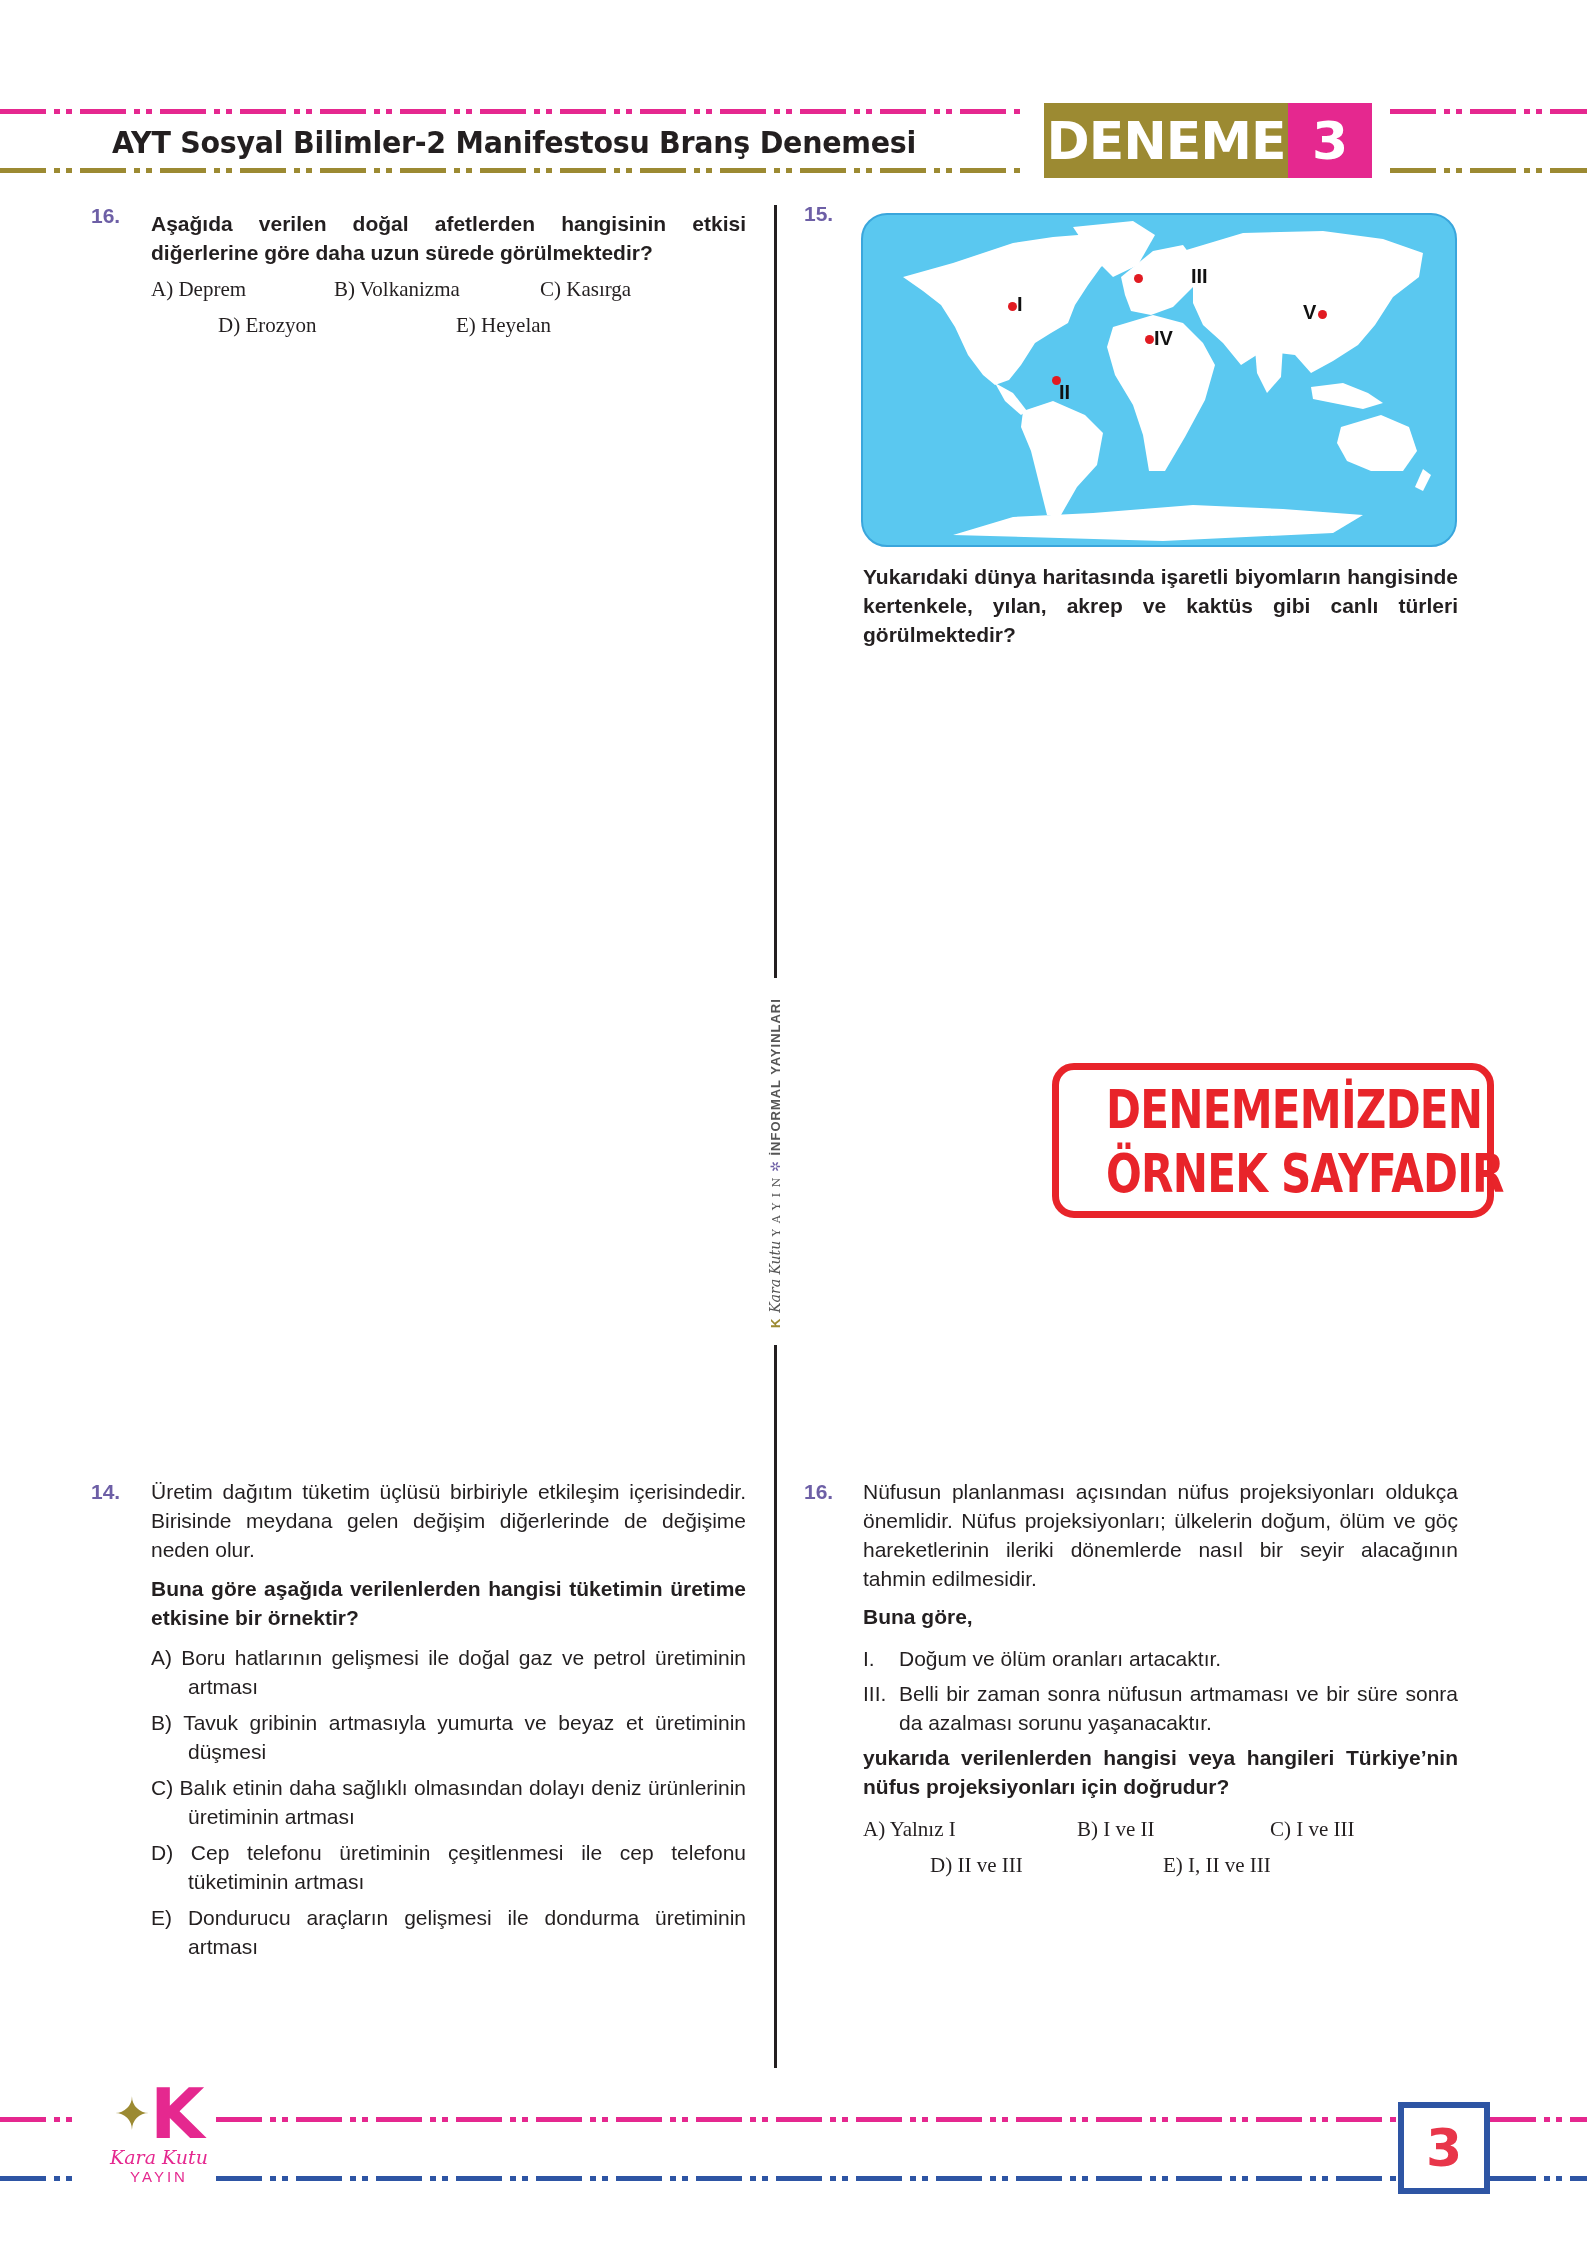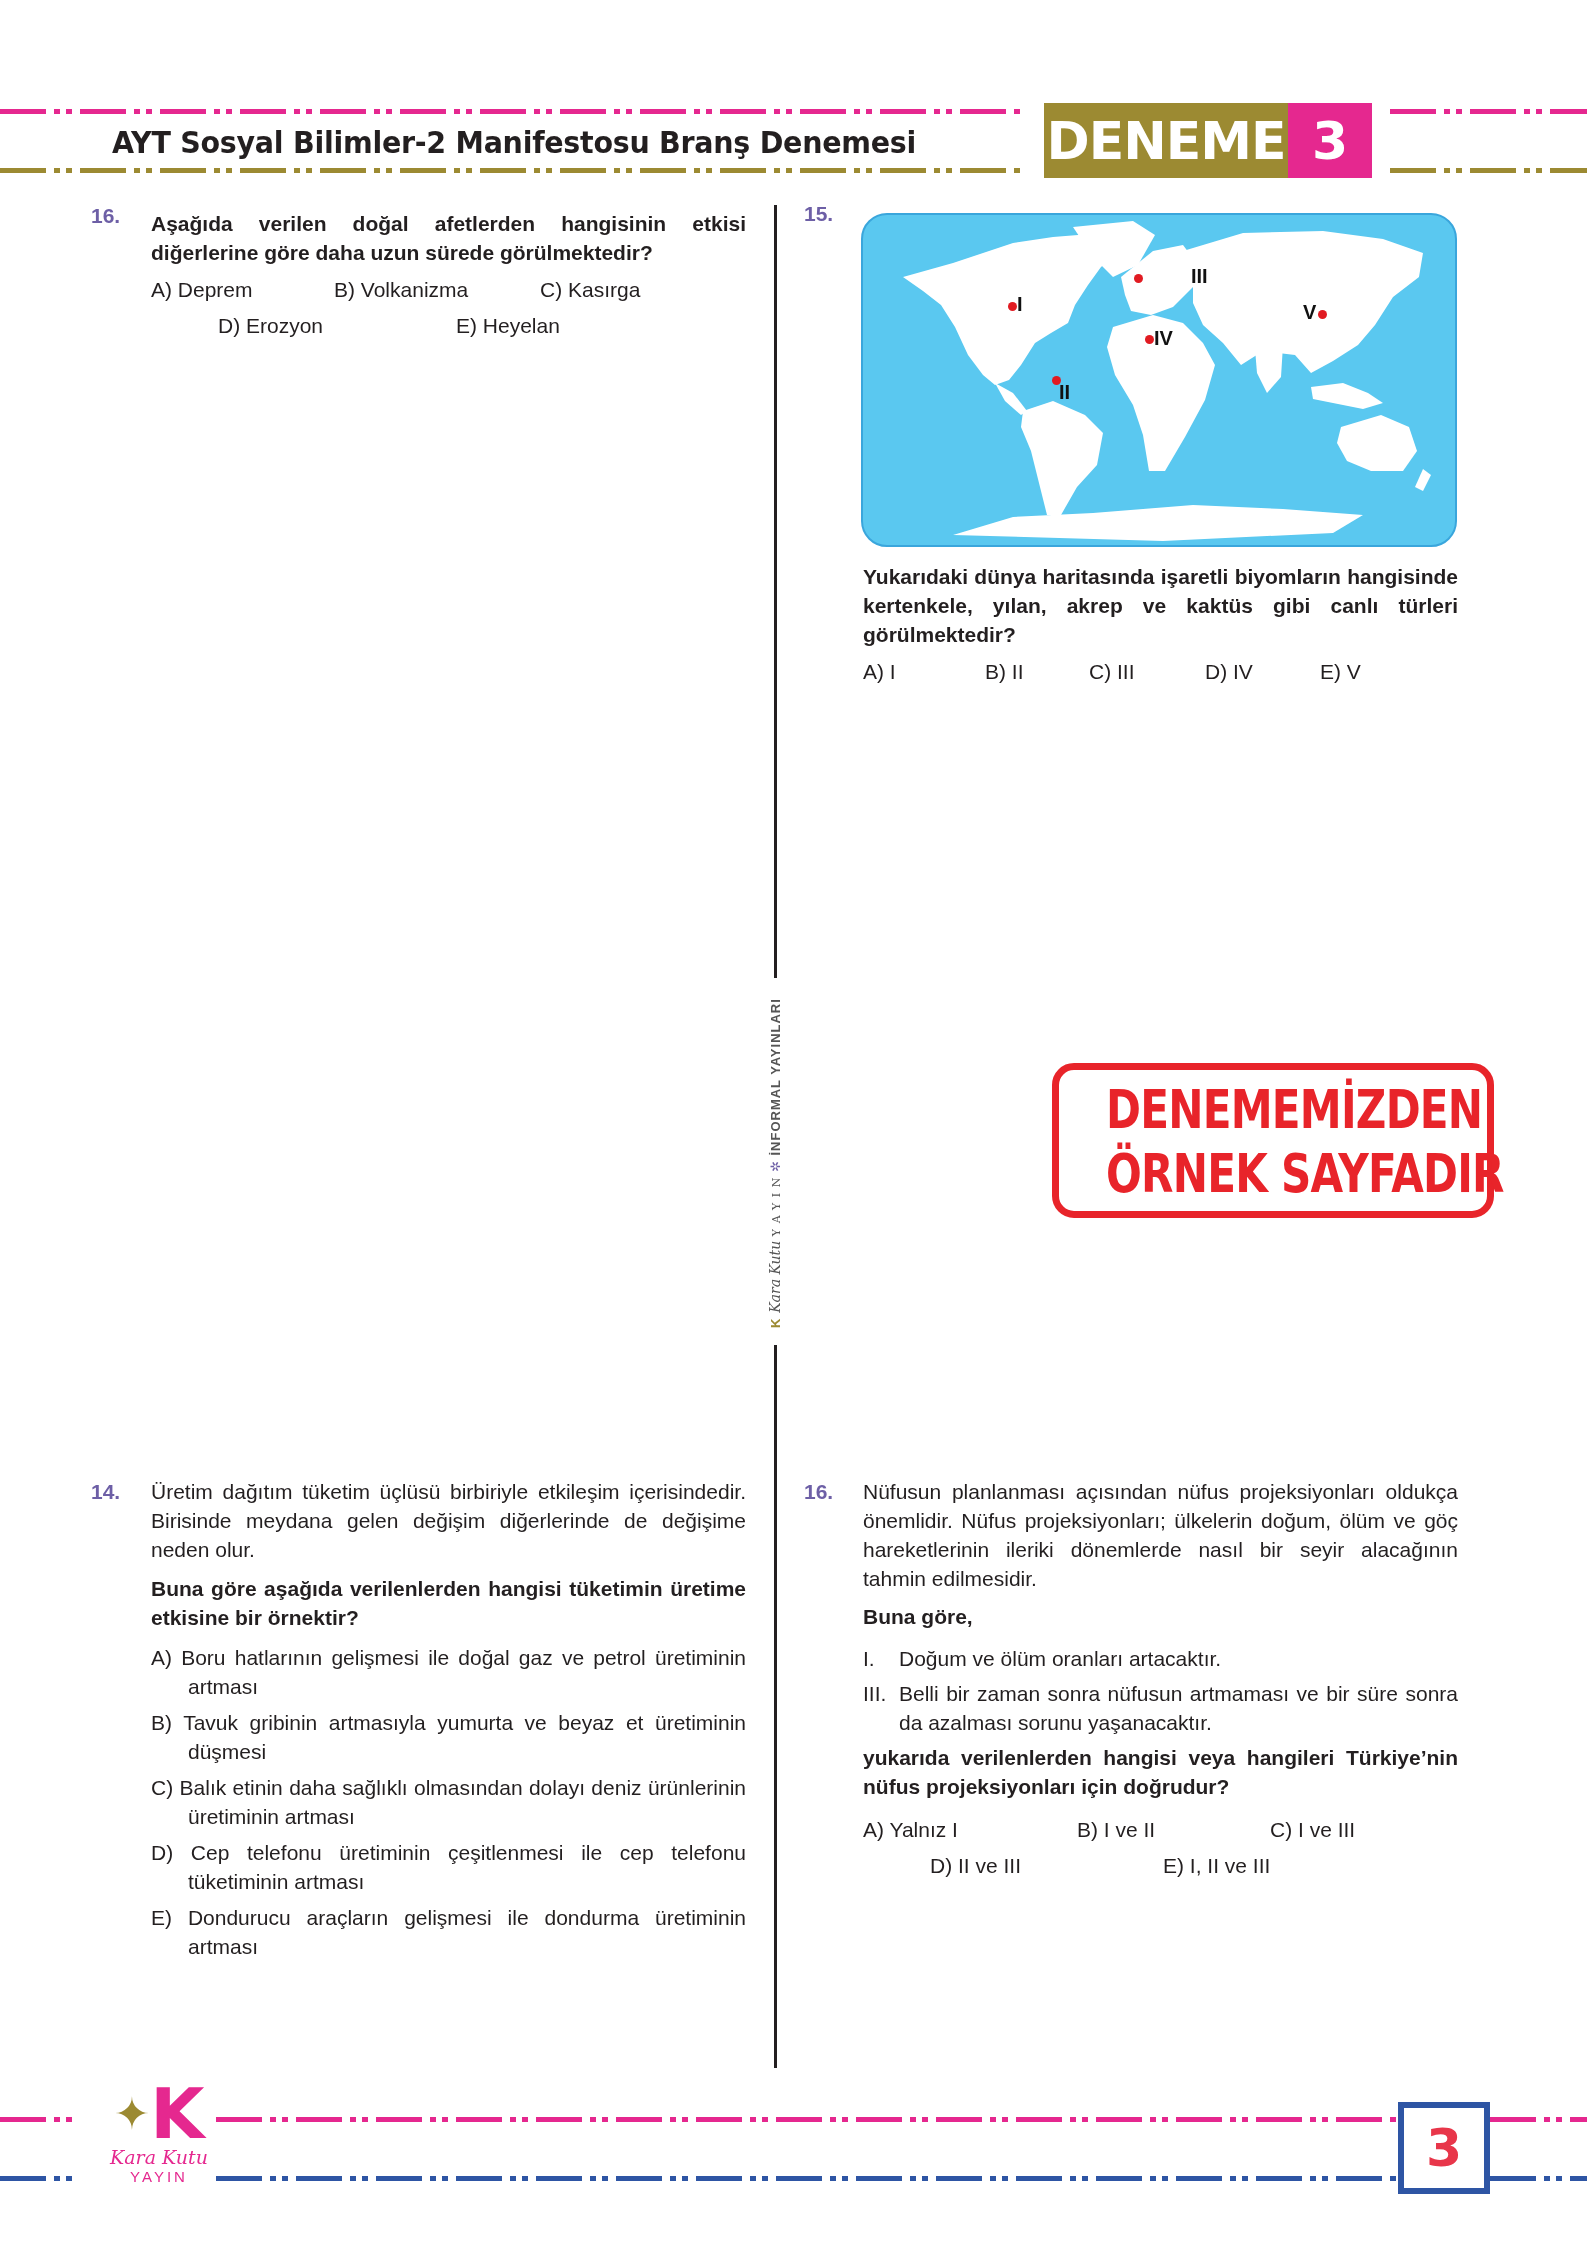--- a/index.html
+++ b/index.html
@@ -17,21 +17,21 @@
   .badge { left:1044px; top:103px; height:75px; display:flex; }
   .badge .olive { background:#9c8a32; color:#fff; width:244px; display:flex; align-items:center; justify-content:center; font-size:52px; font-weight:bold; font-family:"DejaVu Sans", sans-serif; letter-spacing:-1px; }
   .badge .pink { background:#e5288f; color:#fff; width:84px; display:flex; align-items:center; justify-content:center; font-size:52px; font-weight:bold; font-family:"DejaVu Sans", sans-serif; }
 
   .divider { position:absolute; left:774px; width:3px; background:#231f20; }
 
   .qnum { position:absolute; font-size:21px; font-weight:bold; color:#6d5fa6; }
   .q { position:absolute; font-size:21px; line-height:29px; }
   .q .stem { text-align:justify; }
   .q .bold { font-weight:bold; }
-  .opts-row { position:relative; height:36px; }
+  .opts-row { position:relative; height:36px;font-family:Liberation Serif, serif; }
   .opts-row span { position:absolute; top:0; }
   .opt-block { position:relative; padding-left:37px; text-indent:-37px; text-align:justify; margin-top:7px; }
   .roman { position:relative; padding-left:36px; margin-top:6px; text-align:justify; }
   .roman .rn { position:absolute; left:0; top:0; }
 
   .map-frame { left:861px; top:213px; width:592px; height:330px; background:#5ac8f0; border:2px solid #3aa6dc; border-radius:26px; overflow:hidden; }
   .marker { position:absolute; width:9px; height:9px; border-radius:50%; background:#e11b22; }
   .mlabel { position:absolute; font-size:20px; font-weight:bold; color:#111; }
 
   .stamp { left:1052px; top:1063px; width:442px; height:155px; border:7px solid #e8242a; border-radius:22px; box-sizing:border-box; color:#e8242a; font-family:"DejaVu Sans", sans-serif; font-weight:bold; text-align:center; }
@@ -126,27 +126,20 @@
   <div class="mlabel" style="left:196px; top:166px;">II</div>
   <div class="marker" style="left:271px; top:59px;"></div>
   <div class="mlabel" style="left:280px; top:50px;margin-left:48px;">III</div>
   <div class="marker" style="left:282px; top:120px;"></div>
   <div class="mlabel" style="left:291px; top:112px;">IV</div>
   <div class="marker" style="left:455px; top:95px;"></div>
   <div class="mlabel" style="left:440px; top:86px;">V</div>
 </div>
 <div class="q" style="left:863px; top:562px; width:595px;">
   <div class="stem bold">Yukarıdaki dünya haritasında işaretli biyomların hangisinde kertenkele, yılan, akrep ve kaktüs gibi canlı türleri görülmektedir?</div>
-  <div class="opts-row" style="margin-top:8px;">
-    <span style="left:0;">A) I</span>
-    <span style="left:122px;">B) II</span>
-    <span style="left:226px;">C) III</span>
-    <span style="left:342px;">D) IV</span>
-    <span style="left:457px;">E) V</span>
-  </div>
 </div>
 
 <div class="abs stamp">
   <div style="margin-top:8px;">DENEMEMİZDEN</div>
   <div>ÖRNEK SAYFADIR</div>
 </div>
 
 <div class="qnum" style="left:91px; top:1480px;">14.</div>
 <div class="q" style="left:151px; top:1477px; width:595px;">
   <div class="stem">Üretim dağıtım tüketim üçlüsü birbiriyle etkileşim içerisindedir. Birisinde meydana gelen değişim diğerlerinde de değişime neden olur.</div>

